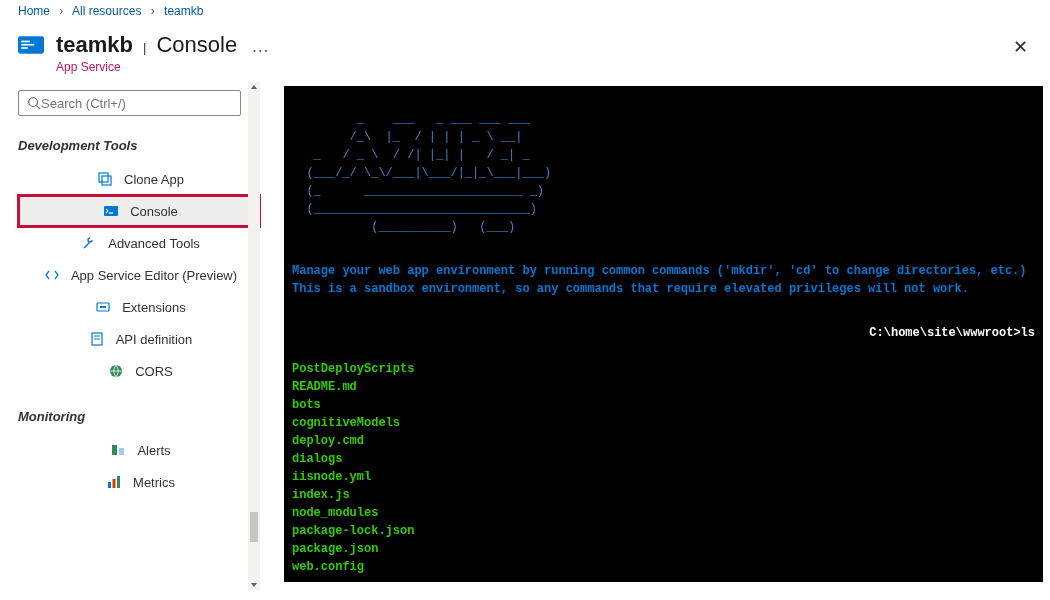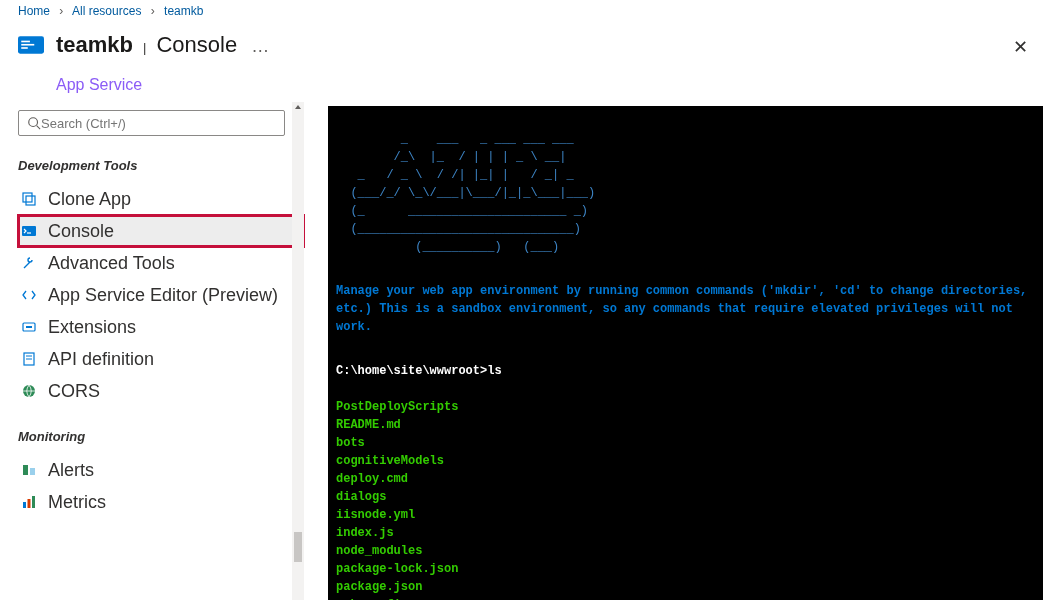--- a/index.html
+++ b/index.html
@@ -42,36 +42,36 @@
   .title-line h1 {
     font-size: 22px; font-weight: 700; color: #1b1a19;
   }
   .title-line .sub {
     font-size: 22px; font-weight: 400; color: #1b1a19;
   }
   .title-line .dots {
     color: #605e5c; font-size: 18px; padding-left: 4px;
     letter-spacing: 2px;
   }
-  .subtitle { font-size: 16px; color: #8b5cf6; margin-top: 18px; }
+  .subtitle { font-size: 12px; color: #be185d; margin-top: 2px; }
   .close-x {
     position: absolute; right: 22px; top: 18px;
     font-size: 18px; color: #323130; cursor: pointer;
     font-weight: 300;
   }
 
   
   .body-row {
     display: flex;
     height: calc(600px - 92px);
   }
 
   
   .sidebar {
-    width: 304px;
+    width: 260px;
     padding: 8px 0 0 18px;
     position: relative;
     border-right: none;
     height: 100%;
   }
   .search-wrap {
     display: flex; align-items: center; gap: 8px;
   }
   .search-box {
     flex: 1;
@@ -95,22 +95,23 @@
     font-size: 13px; font-weight: 600; color: #323130;
     margin: 22px 0 10px 0;
     font-style: italic;
   }
   .nav-item {
     display: flex; align-items: center;
     height: 32px;
     padding-left: 2px;
     cursor: pointer;
     gap: 10px;
-    font-size: 18px;
+    font-size: 13px;
     color: #323130;
+    justify-content: center;
   }
   .nav-item .ic {
     width: 18px; height: 18px;
     display: flex; align-items: center; justify-content: center;
   }
   .nav-item.active {
     background: #ededed;
   }
   .highlight-box {
     outline: 3px solid #c5103b;
@@ -158,21 +159,21 @@
     color: #ffffff;
     font-family: Consolas, "Courier New", monospace;
     font-size: 12px;
     line-height: 1.5;
     padding: 6px 8px;
     overflow: hidden;
     white-space: pre;
   }
   .ascii { color: #3d85c6; }
   .intro { color: #0078d4; white-space: normal; font-weight: 600; margin-top: 8px; }
-  .prompt { color: #ffffff; font-weight: 600; margin-top: 8px; }
+  .prompt { color: #ffffff; font-weight: 600; margin-top: 8px; text-align: right; }
   .files { color: #33cc00; font-weight: 700; }
 </style>
 </head>
 <body>
 
 <div class="breadcrumb">
   <a>Home</a>
   <span class="sep">›</span>
   <a>All resources</a>
   <span class="sep">›</span>

